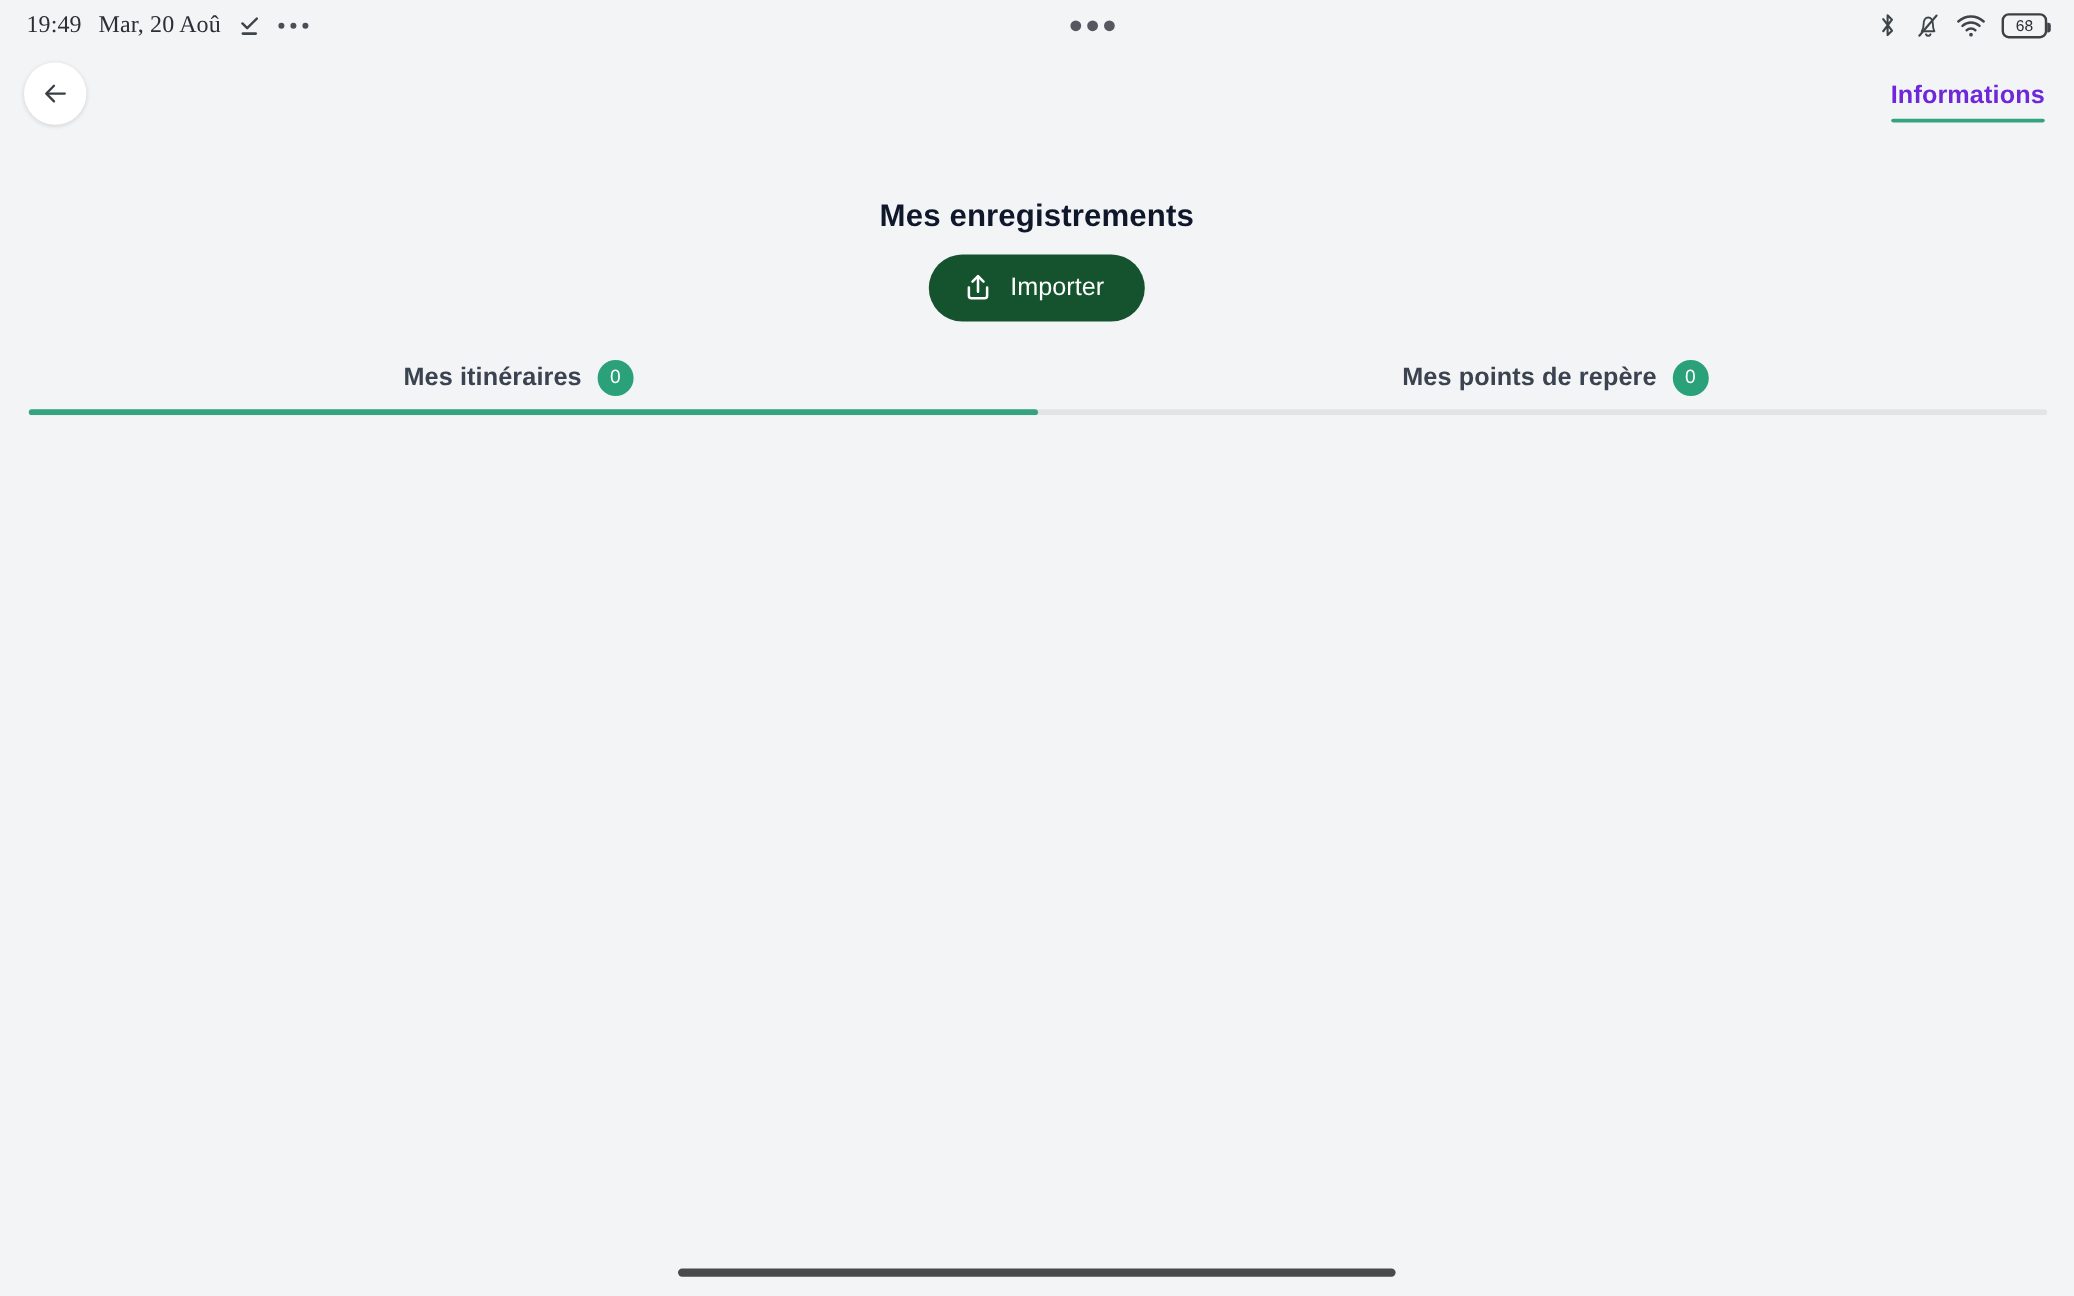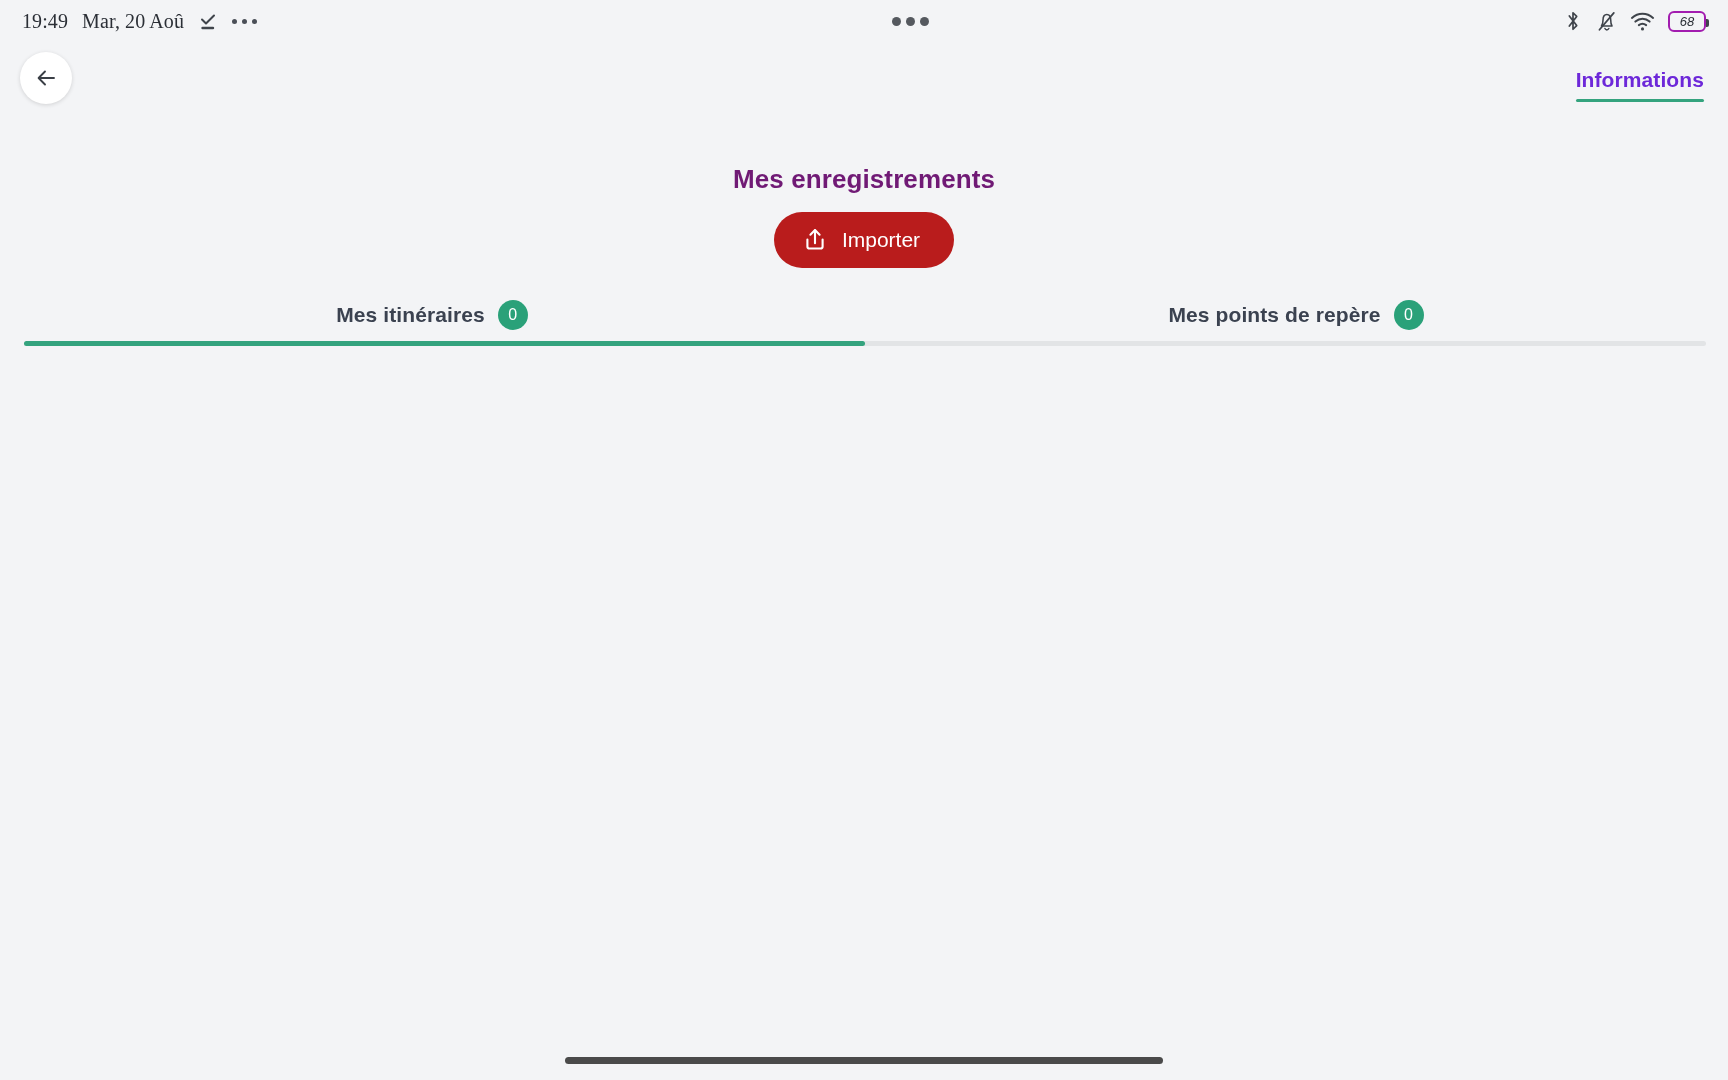--- a/index.html
+++ b/index.html
@@ -75,26 +75,25 @@
     display: block;
     width: 5px; height: 5px;
     border-radius: 50%;
     background: #4a4f57;
   }
   .dots-icon.big i { width: 9px; height: 9px; background: #55595f; }
 
   .battery-pill {
     position: relative;
     width: 38px; height: 21px;
-    border: 2px solid #a21caf;
+    border: 2px solid #404040;
     border-radius: 6px;
     display: flex;
     align-items: center;
     justify-content: center;
-    font-style: italic;
   }
   .battery-pill::after {
     content: "";
     position: absolute;
     right: -5px; top: 6px;
     width: 3px; height: 8px;
     background: #3f444b;
     border-radius: 0 2px 2px 0;
   }
   .battery-level {
@@ -143,41 +142,41 @@
   }
 
   
   .page-title {
     position: absolute;
     top: 164px; left: 0;
     width: 1728px;
     text-align: center;
     font-size: 26px;
     font-weight: 700;
-    color: #701a75;
+    color: #0f172a;
     letter-spacing: 0.1px;
   }
 
   
   .import-row {
     position: absolute;
     top: 212px; left: 0;
     width: 1728px;
     display: flex;
     justify-content: center;
   }
   .import-button {
     display: inline-flex;
     align-items: center;
     gap: 14px;
     height: 56px;
     padding: 0 34px 0 28px;
     border: none;
     border-radius: 28px;
-    background: #b91c1c;
+    background: #14532d;
     color: #ffffff;
     font-family: "Liberation Sans", sans-serif;
     font-size: 21px;
     font-weight: 400;
     cursor: pointer;
   }
 
   
   .tabs {
     position: absolute;

